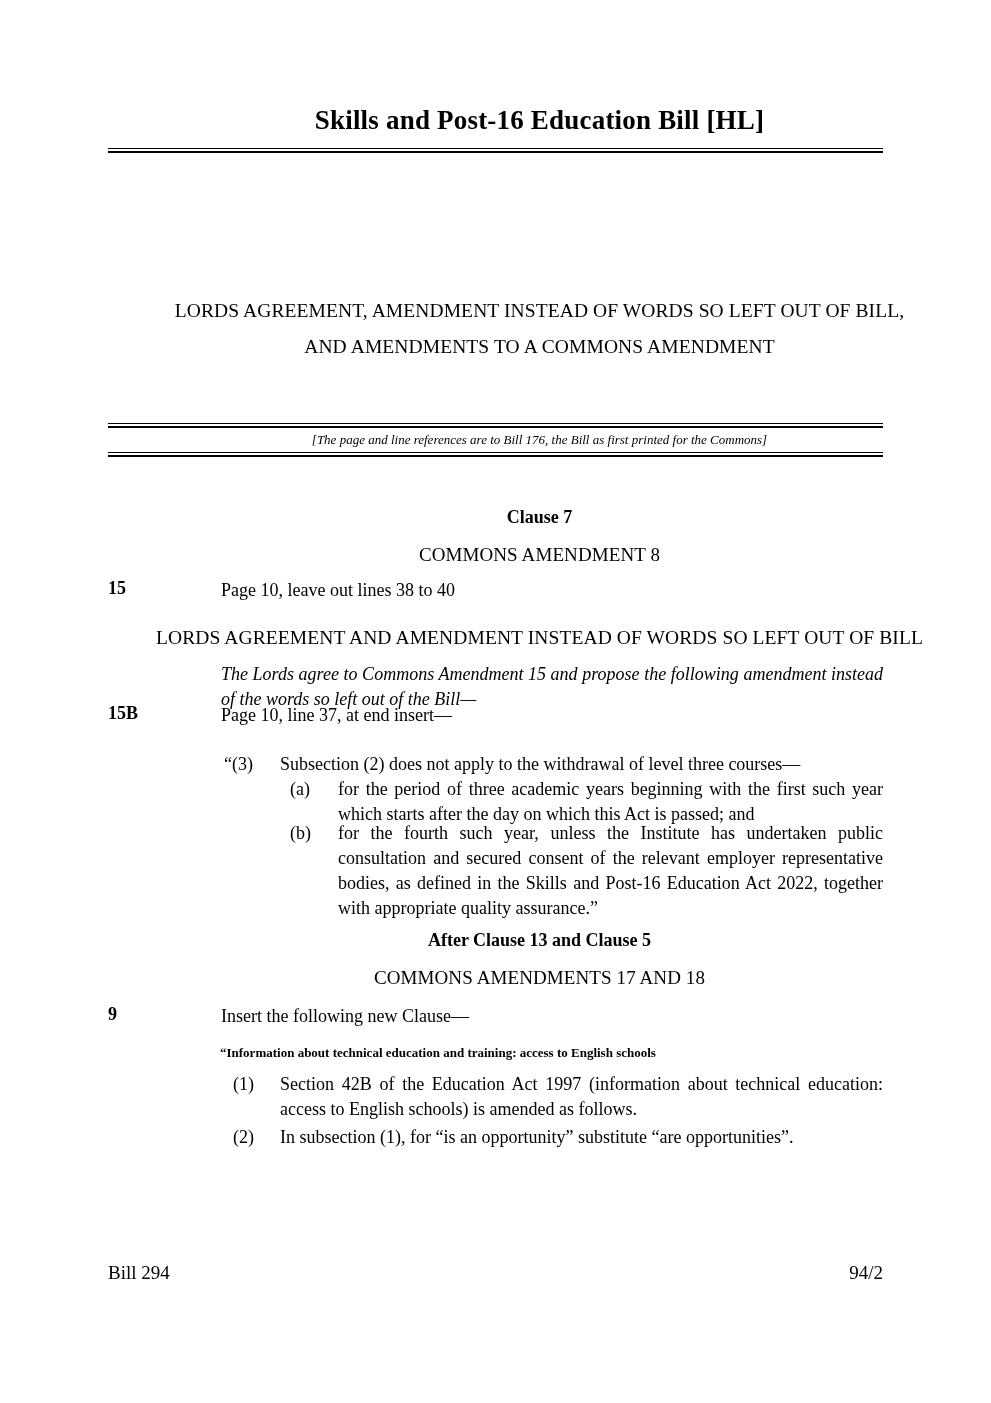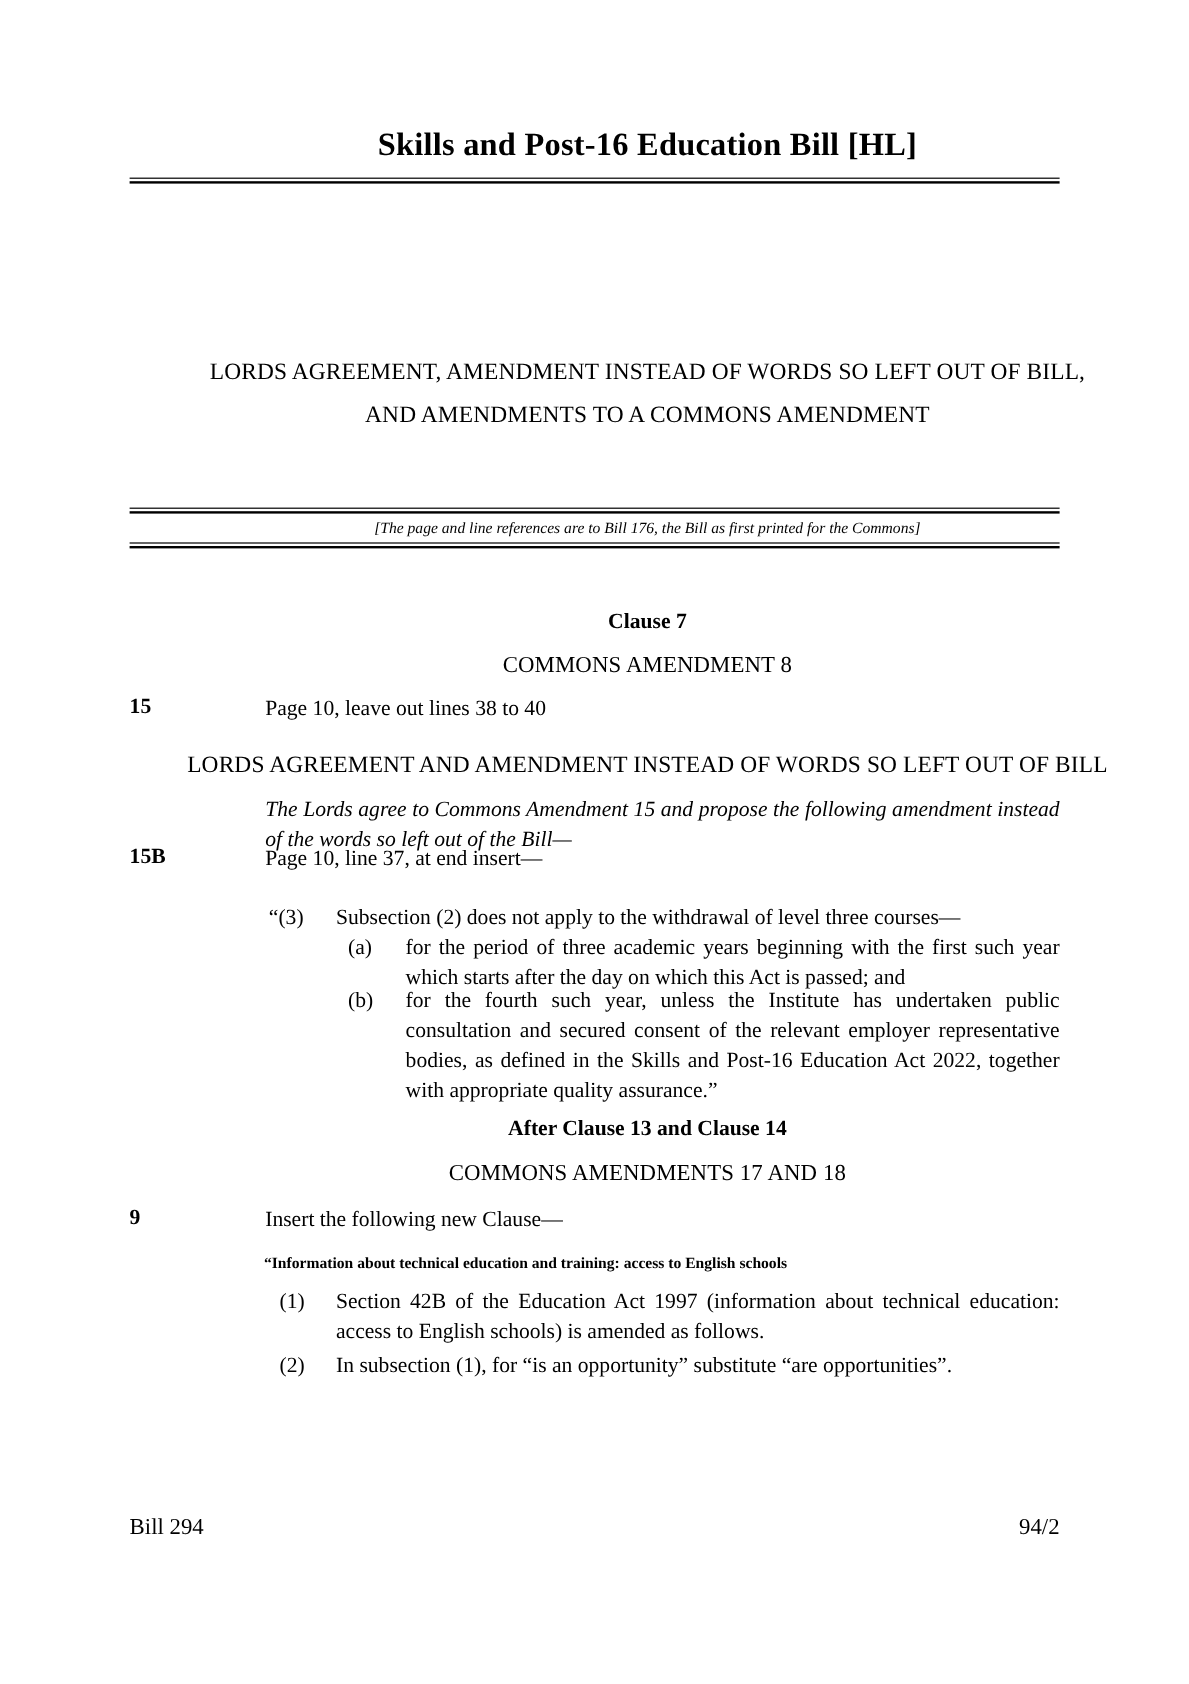--- a/index.html
+++ b/index.html
@@ -190,21 +190,21 @@
   <div class="sub-item lvl-a" style="top:777px;">
     <span class="marker">(a)</span>
     <span class="txt">for the period of three academic years beginning with the first such year which starts after the day on which this Act is passed; and</span>
   </div>
 
   <div class="sub-item lvl-a" style="top:821px;">
     <span class="marker">(b)</span>
     <span class="txt">for the fourth such year, unless the Institute has undertaken public consultation and secured consent of the relevant employer representative bodies, as defined in the Skills and Post-16 Education Act 2022, together with appropriate quality assurance.”</span>
   </div>
 
-  <div class="band clause-head" style="top:930px;">After Clause 13 and Clause 14</div>
+  <div class="band clause-head" style="top:930px;">After Clause 13 and Clause 5</div>
   <div class="band amend-head" style="top:967px;">COMMONS AMENDMENTS 17 AND 18</div>
 
   <div class="amend-row" style="top:1004px;">
     <span class="amend-num">9</span>
     <div class="amend-body">Insert the following new Clause—</div>
   </div>
 
   <div class="clause-title-bold" style="top:1040px;">“Information about technical education and training: access to English schools</div>
 
   <div class="sub-item lvl-1" style="top:1072px;">

